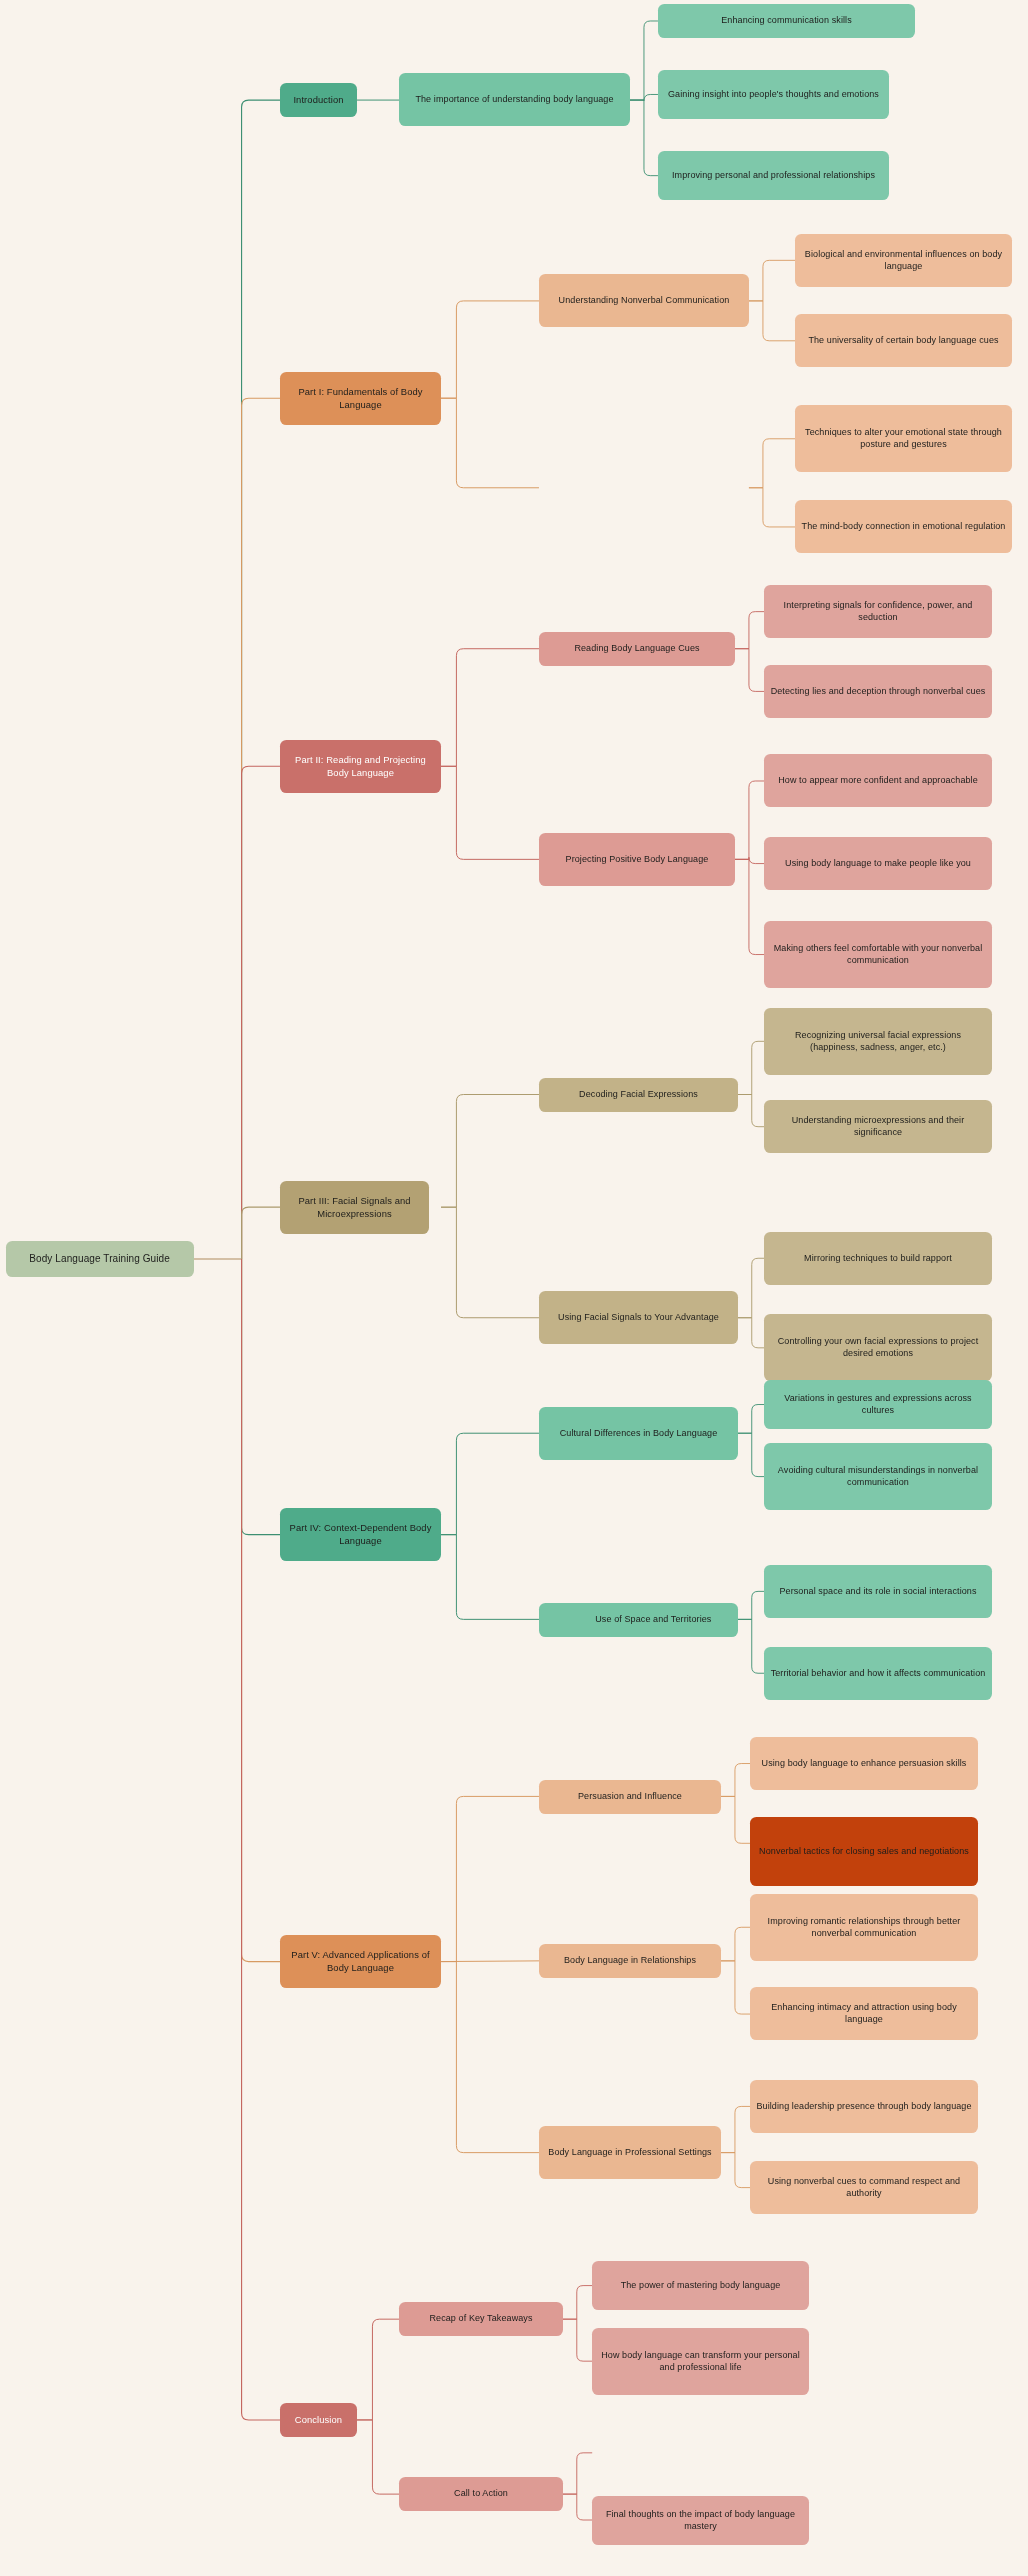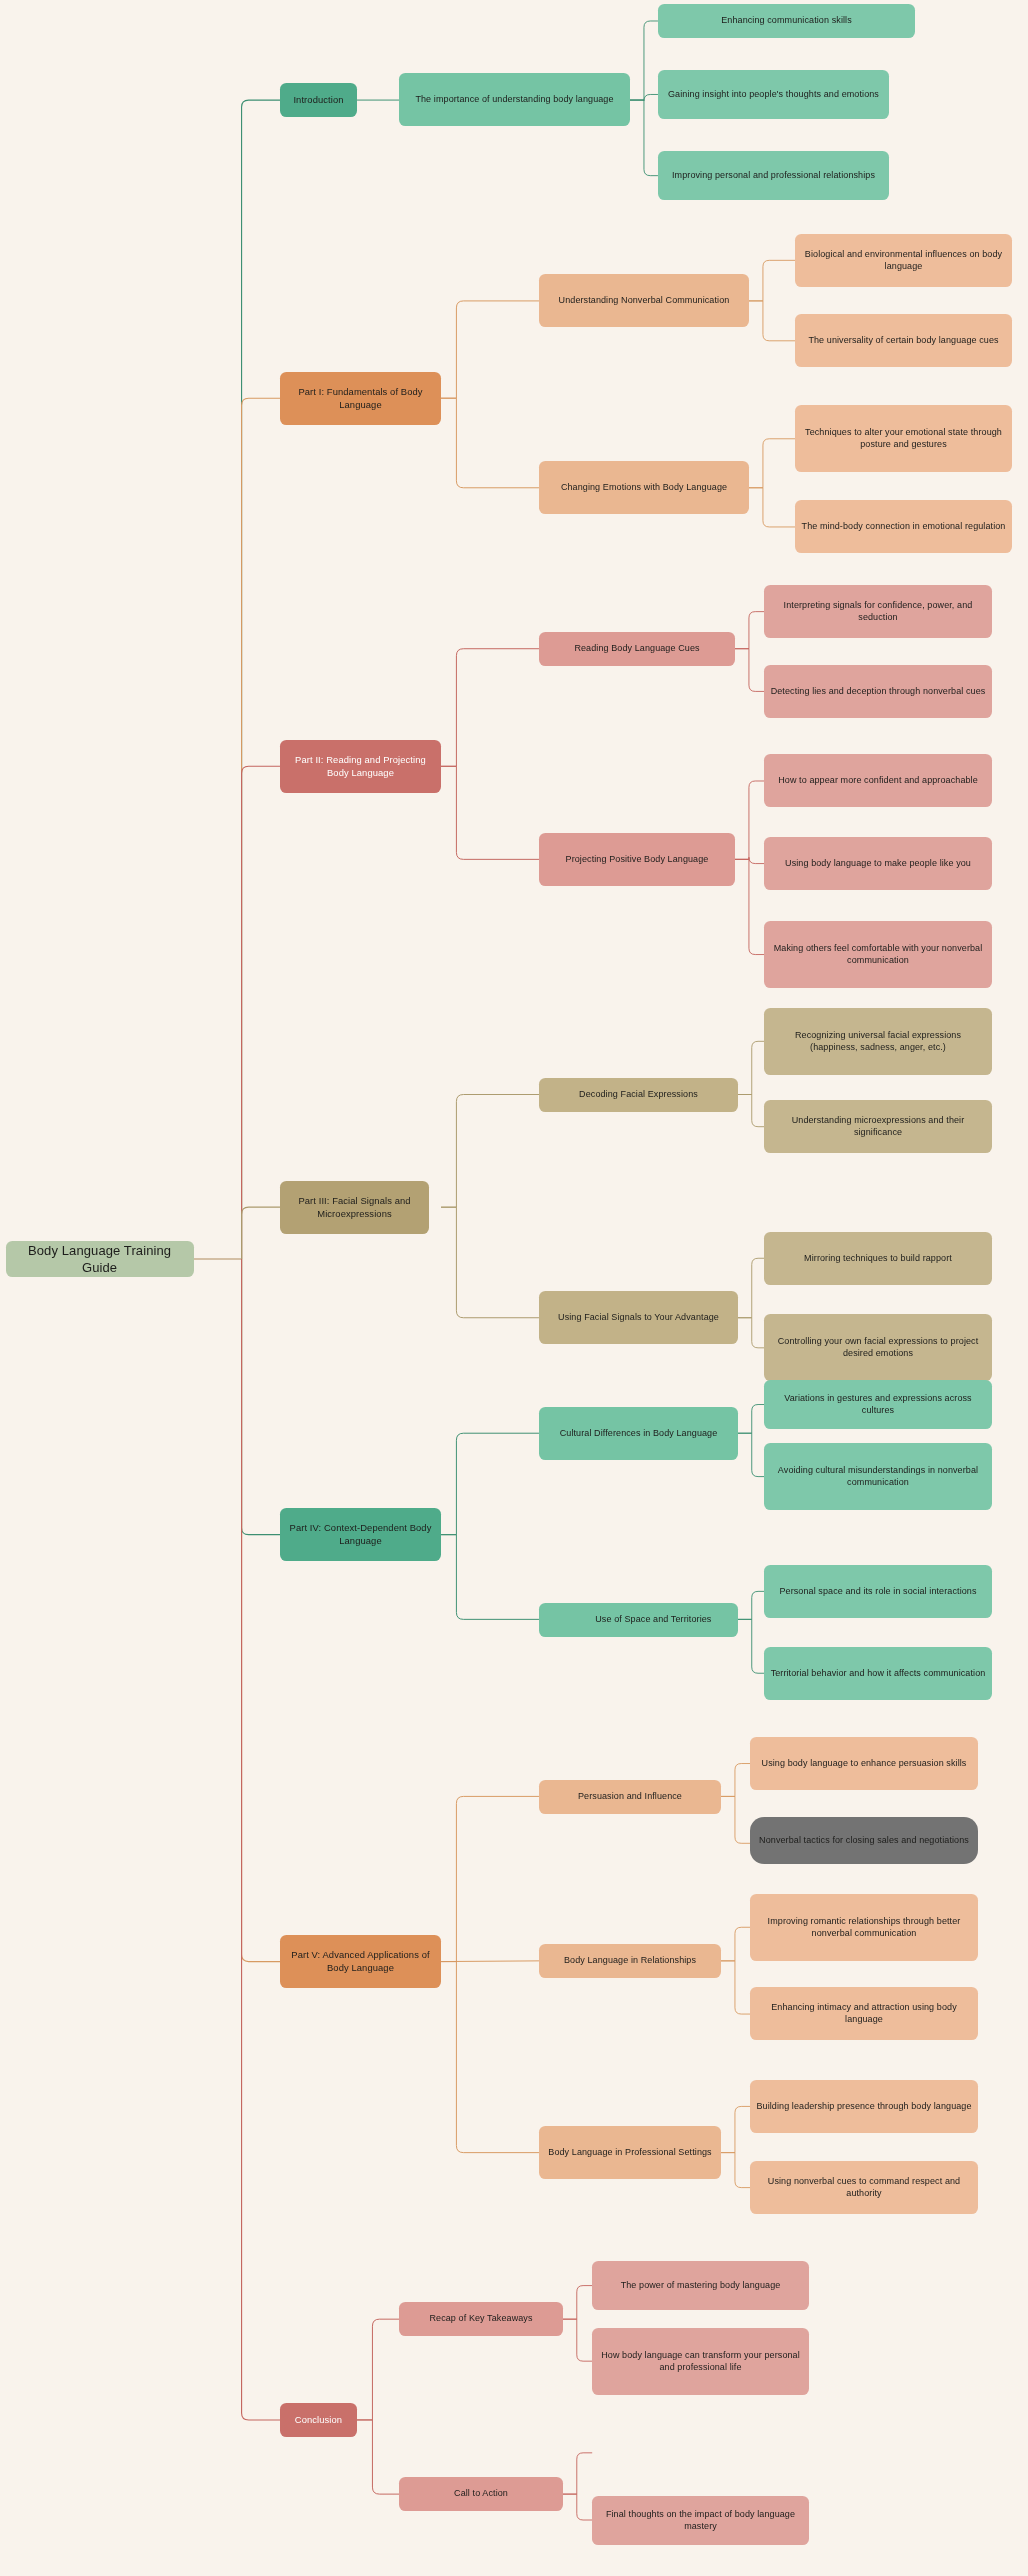--- a/index.html
+++ b/index.html
@@ -19,21 +19,21 @@
     display:flex;
     align-items:center;
     justify-content:center;
     text-align:center;
     border-radius:6.3px;
     color:#1d1d1b;
     line-height:1.32;
     padding:4.2px 6.3px;
     letter-spacing:0.1px;
   }
-  .n-root{font-size:13px;}
+  .n-root{font-size:10px;}
   .n-l1{font-size:9.4px;}
   .n-l2{font-size:9px;}
   .n-l3{font-size:9px;}
 </style>
 </head>
 <body style="background: rgb(249, 243, 236);">
 
 <div id="canvas">
   <svg id="links" viewBox="0 0 1470 3681" width="1029" height="2576">
       <path d="M 276 1799 L 345 1799" fill="none" stroke="#b08c5e" stroke-width="1.6"></path>
@@ -92,21 +92,20 @@
 <div class="node n-root" style="left: 5.6px; top: 1241px; width: 188px; height: 36px; background: rgb(181, 200, 168); color: rgb(29, 29, 27);">Body Language Training Guide</div>
     <div class="node n-l1" style="left: 280px; top: 83px; width: 77px; height: 34px; background: rgb(79, 171, 138); color: rgb(29, 29, 27);">Introduction</div>
     <div class="node n-l2" style="left: 399px; top: 73px; width: 231px; height: 53px; background: rgb(117, 196, 164);">The importance of understanding body language</div>
     <div class="node n-l3" style="left: 658px; top: 4.2px; width: 257px; height: 34px; background: rgb(126, 200, 170);">Enhancing communication skills</div>
     <div class="node n-l3" style="left: 658px; top: 70px; width: 231px; height: 49px; background: rgb(126, 200, 170);">Gaining insight into people's thoughts and emotions</div>
     <div class="node n-l3" style="left: 658px; top: 151px; width: 231px; height: 49px; background: rgb(126, 200, 170);">Improving personal and professional relationships</div>
     <div class="node n-l1" style="left: 280px; top: 372px; width: 161px; height: 53px; background: rgb(221, 144, 88); color: rgb(29, 29, 27);">Part I: Fundamentals of Body Language</div>
     <div class="node n-l2" style="left: 539px; top: 274px; width: 210px; height: 53px; background: rgb(234, 183, 145);">Understanding Nonverbal Communication</div>
     <div class="node n-l3" style="left: 795px; top: 234px; width: 217px; height: 53px; background: rgb(238, 189, 155);">Biological and environmental influences on body language</div>
     <div class="node n-l3" style="left: 795px; top: 314px; width: 217px; height: 53px; background: rgb(238, 189, 155);">The universality of certain body language cues</div>
-    <div class="node n-l2" style="left: 539px; top: 461px; width: 210px; height: 53px; background: rgb(234, 183, 145);">Changing Emotions with Body Language</div>
     <div class="node n-l3" style="left: 795px; top: 405px; width: 217px; height: 67px; background: rgb(238, 189, 155);">Techniques to alter your emotional state through posture and gestures</div>
     <div class="node n-l3" style="left: 795px; top: 500px; width: 217px; height: 53px; background: rgb(238, 189, 155);">The mind-body connection in emotional regulation</div>
     <div class="node n-l1" style="left: 280px; top: 740px; width: 161px; height: 53px; background: rgb(201, 112, 106); color: rgb(255, 255, 255);">Part II: Reading and Projecting Body Language</div>
     <div class="node n-l2" style="left: 539px; top: 632px; width: 196px; height: 34px; background: rgb(221, 155, 148);">Reading Body Language Cues</div>
     <div class="node n-l3" style="left: 764px; top: 585px; width: 228px; height: 53px; background: rgb(223, 164, 157);">Interpreting signals for confidence, power, and seduction</div>
     <div class="node n-l3" style="left: 764px; top: 665px; width: 228px; height: 53px; background: rgb(223, 164, 157);">Detecting lies and deception through nonverbal cues</div>
     <div class="node n-l2" style="left: 539px; top: 833px; width: 196px; height: 53px; background: rgb(221, 155, 148);">Projecting Positive Body Language</div>
     <div class="node n-l3" style="left: 764px; top: 754px; width: 228px; height: 53px; background: rgb(223, 164, 157);">How to appear more confident and approachable</div>
     <div class="node n-l3" style="left: 764px; top: 837px; width: 228px; height: 53px; background: rgb(223, 164, 157);">Using body language to make people like you</div>
     <div class="node n-l3" style="left: 764px; top: 921px; width: 228px; height: 67px; background: rgb(223, 164, 157);">Making others feel comfortable with your nonverbal communication</div>
@@ -120,21 +119,21 @@
     <div class="node n-l1" style="left: 280px; top: 1508px; width: 161px; height: 53px; background: rgb(79, 171, 138); color: rgb(29, 29, 27);">Part IV: Context-Dependent Body Language</div>
     <div class="node n-l2" style="left: 539px; top: 1407px; width: 199px; height: 53px; background: rgb(117, 196, 164);">Cultural Differences in Body Language</div>
     <div class="node n-l3" style="left: 764px; top: 1380px; width: 228px; height: 49px; background: rgb(126, 200, 170);">Variations in gestures and expressions across cultures</div>
     <div class="node n-l3" style="left: 764px; top: 1443px; width: 228px; height: 67px; background: rgb(126, 200, 170);">Avoiding cultural misunderstandings in nonverbal communication</div>
     <div class="node n-l2" style="left: 539px; top: 1603px; width: 199px; height: 34px; background: rgb(117, 196, 164); padding-left: 36px;">Use of Space and Territories</div>
     <div class="node n-l3" style="left: 764px; top: 1565px; width: 228px; height: 53px; background: rgb(126, 200, 170);">Personal space and its role in social interactions</div>
     <div class="node n-l3" style="left: 764px; top: 1647px; width: 228px; height: 53px; background: rgb(126, 200, 170);">Territorial behavior and how it affects communication</div>
     <div class="node n-l1" style="left: 280px; top: 1935px; width: 161px; height: 53px; background: rgb(221, 144, 88); color: rgb(29, 29, 27);">Part V: Advanced Applications of Body Language</div>
     <div class="node n-l2" style="left: 539px; top: 1780px; width: 182px; height: 34px; background: rgb(234, 183, 145);">Persuasion and Influence</div>
     <div class="node n-l3" style="left: 750px; top: 1737px; width: 228px; height: 53px; background: rgb(238, 189, 155);">Using body language to enhance persuasion skills</div>
-    <div class="node n-l3" style="left: 750px; top: 1817px; width: 228px; height: 47px; background: #737373; border-radius: 14px;">Nonverbal tactics for closing sales and negotiations</div>
+    <div class="node n-l3" style="left: 750px; top: 1817px; width: 228px; height: 69px; background: #c2410c;">Nonverbal tactics for closing sales and negotiations</div>
     <div class="node n-l2" style="left: 539px; top: 1944px; width: 182px; height: 34px; background: rgb(234, 183, 145);">Body Language in Relationships</div>
     <div class="node n-l3" style="left: 750px; top: 1894px; width: 228px; height: 67px; background: rgb(238, 189, 155);">Improving romantic relationships through better nonverbal communication</div>
     <div class="node n-l3" style="left: 750px; top: 1987px; width: 228px; height: 53px; background: rgb(238, 189, 155);">Enhancing intimacy and attraction using body language</div>
     <div class="node n-l2" style="left: 539px; top: 2126px; width: 182px; height: 53px; background: rgb(234, 183, 145);">Body Language in Professional Settings</div>
     <div class="node n-l3" style="left: 750px; top: 2080px; width: 228px; height: 53px; background: rgb(238, 189, 155);">Building leadership presence through body language</div>
     <div class="node n-l3" style="left: 750px; top: 2161px; width: 228px; height: 53px; background: rgb(238, 189, 155);">Using nonverbal cues to command respect and authority</div>
     <div class="node n-l1" style="left: 280px; top: 2403px; width: 77px; height: 34px; background: rgb(201, 112, 106); color: rgb(255, 255, 255);">Conclusion</div>
     <div class="node n-l2" style="left: 399px; top: 2302px; width: 164px; height: 34px; background: rgb(221, 155, 148);">Recap of Key Takeaways</div>
     <div class="node n-l3" style="left: 592px; top: 2261px; width: 217px; height: 49px; background: rgb(223, 164, 157);">The power of mastering body language</div>
     <div class="node n-l3" style="left: 592px; top: 2328px; width: 217px; height: 67px; background: rgb(223, 164, 157);">How body language can transform your personal and professional life</div>

